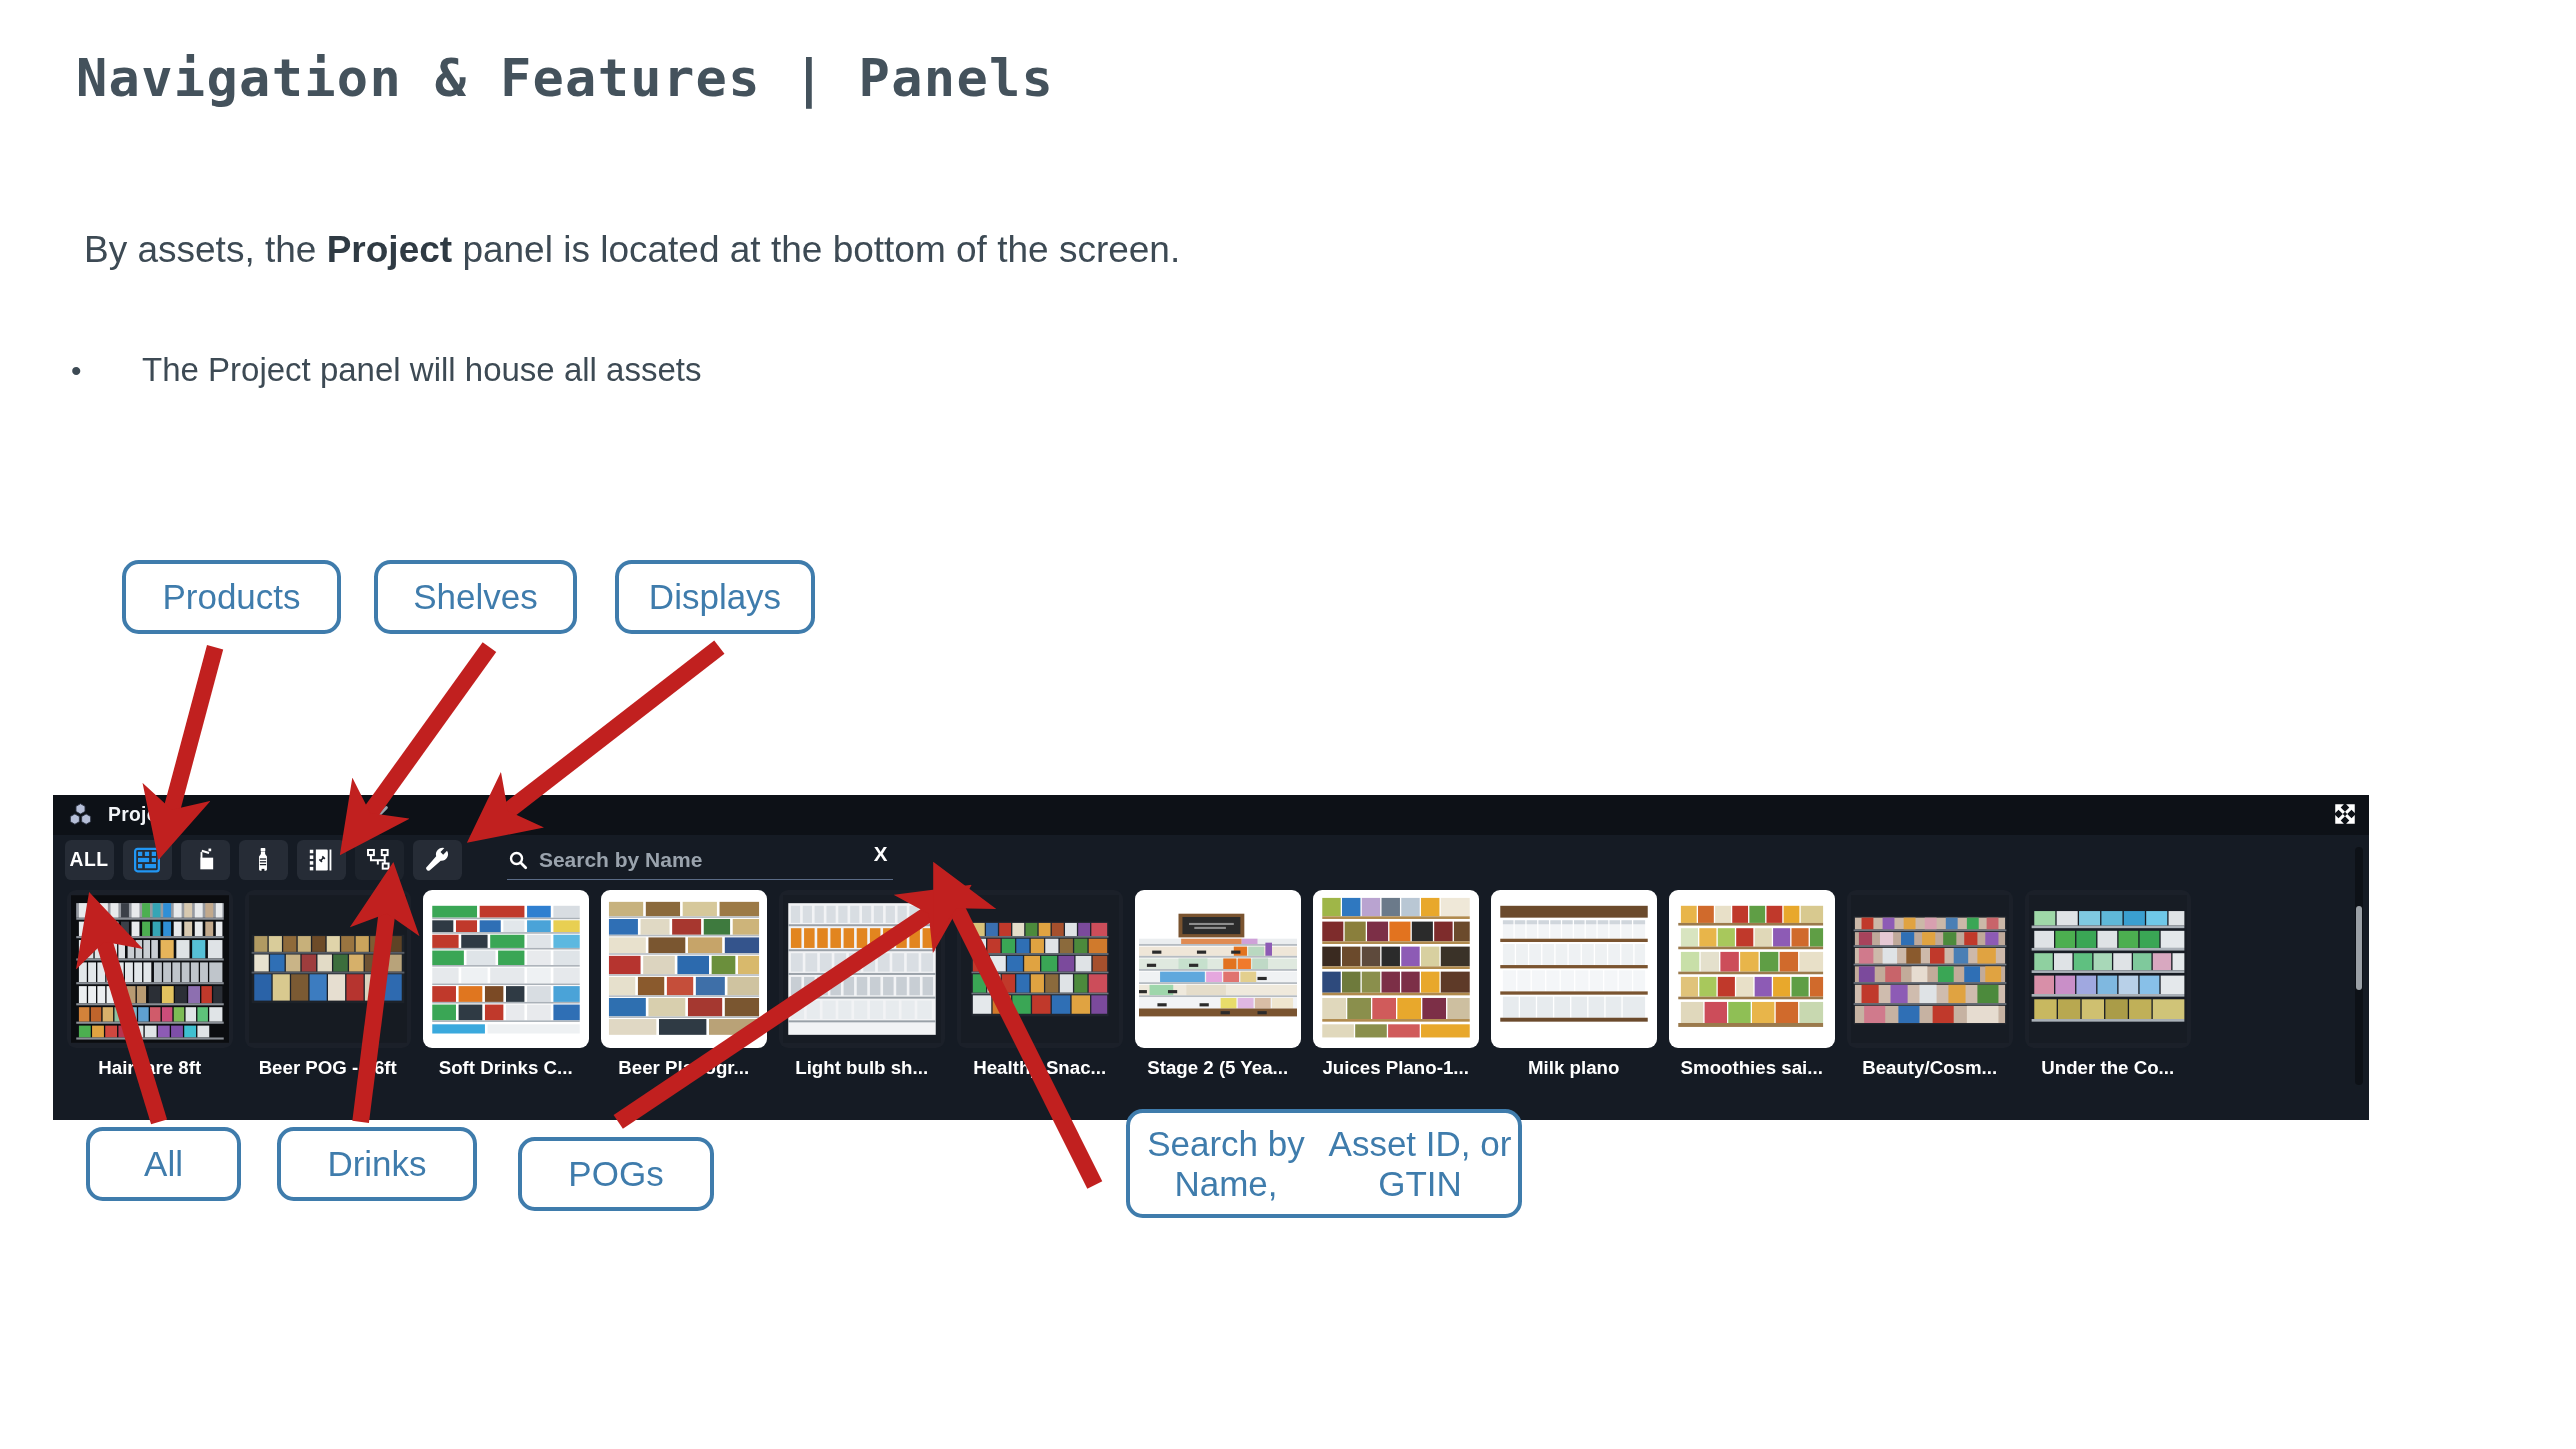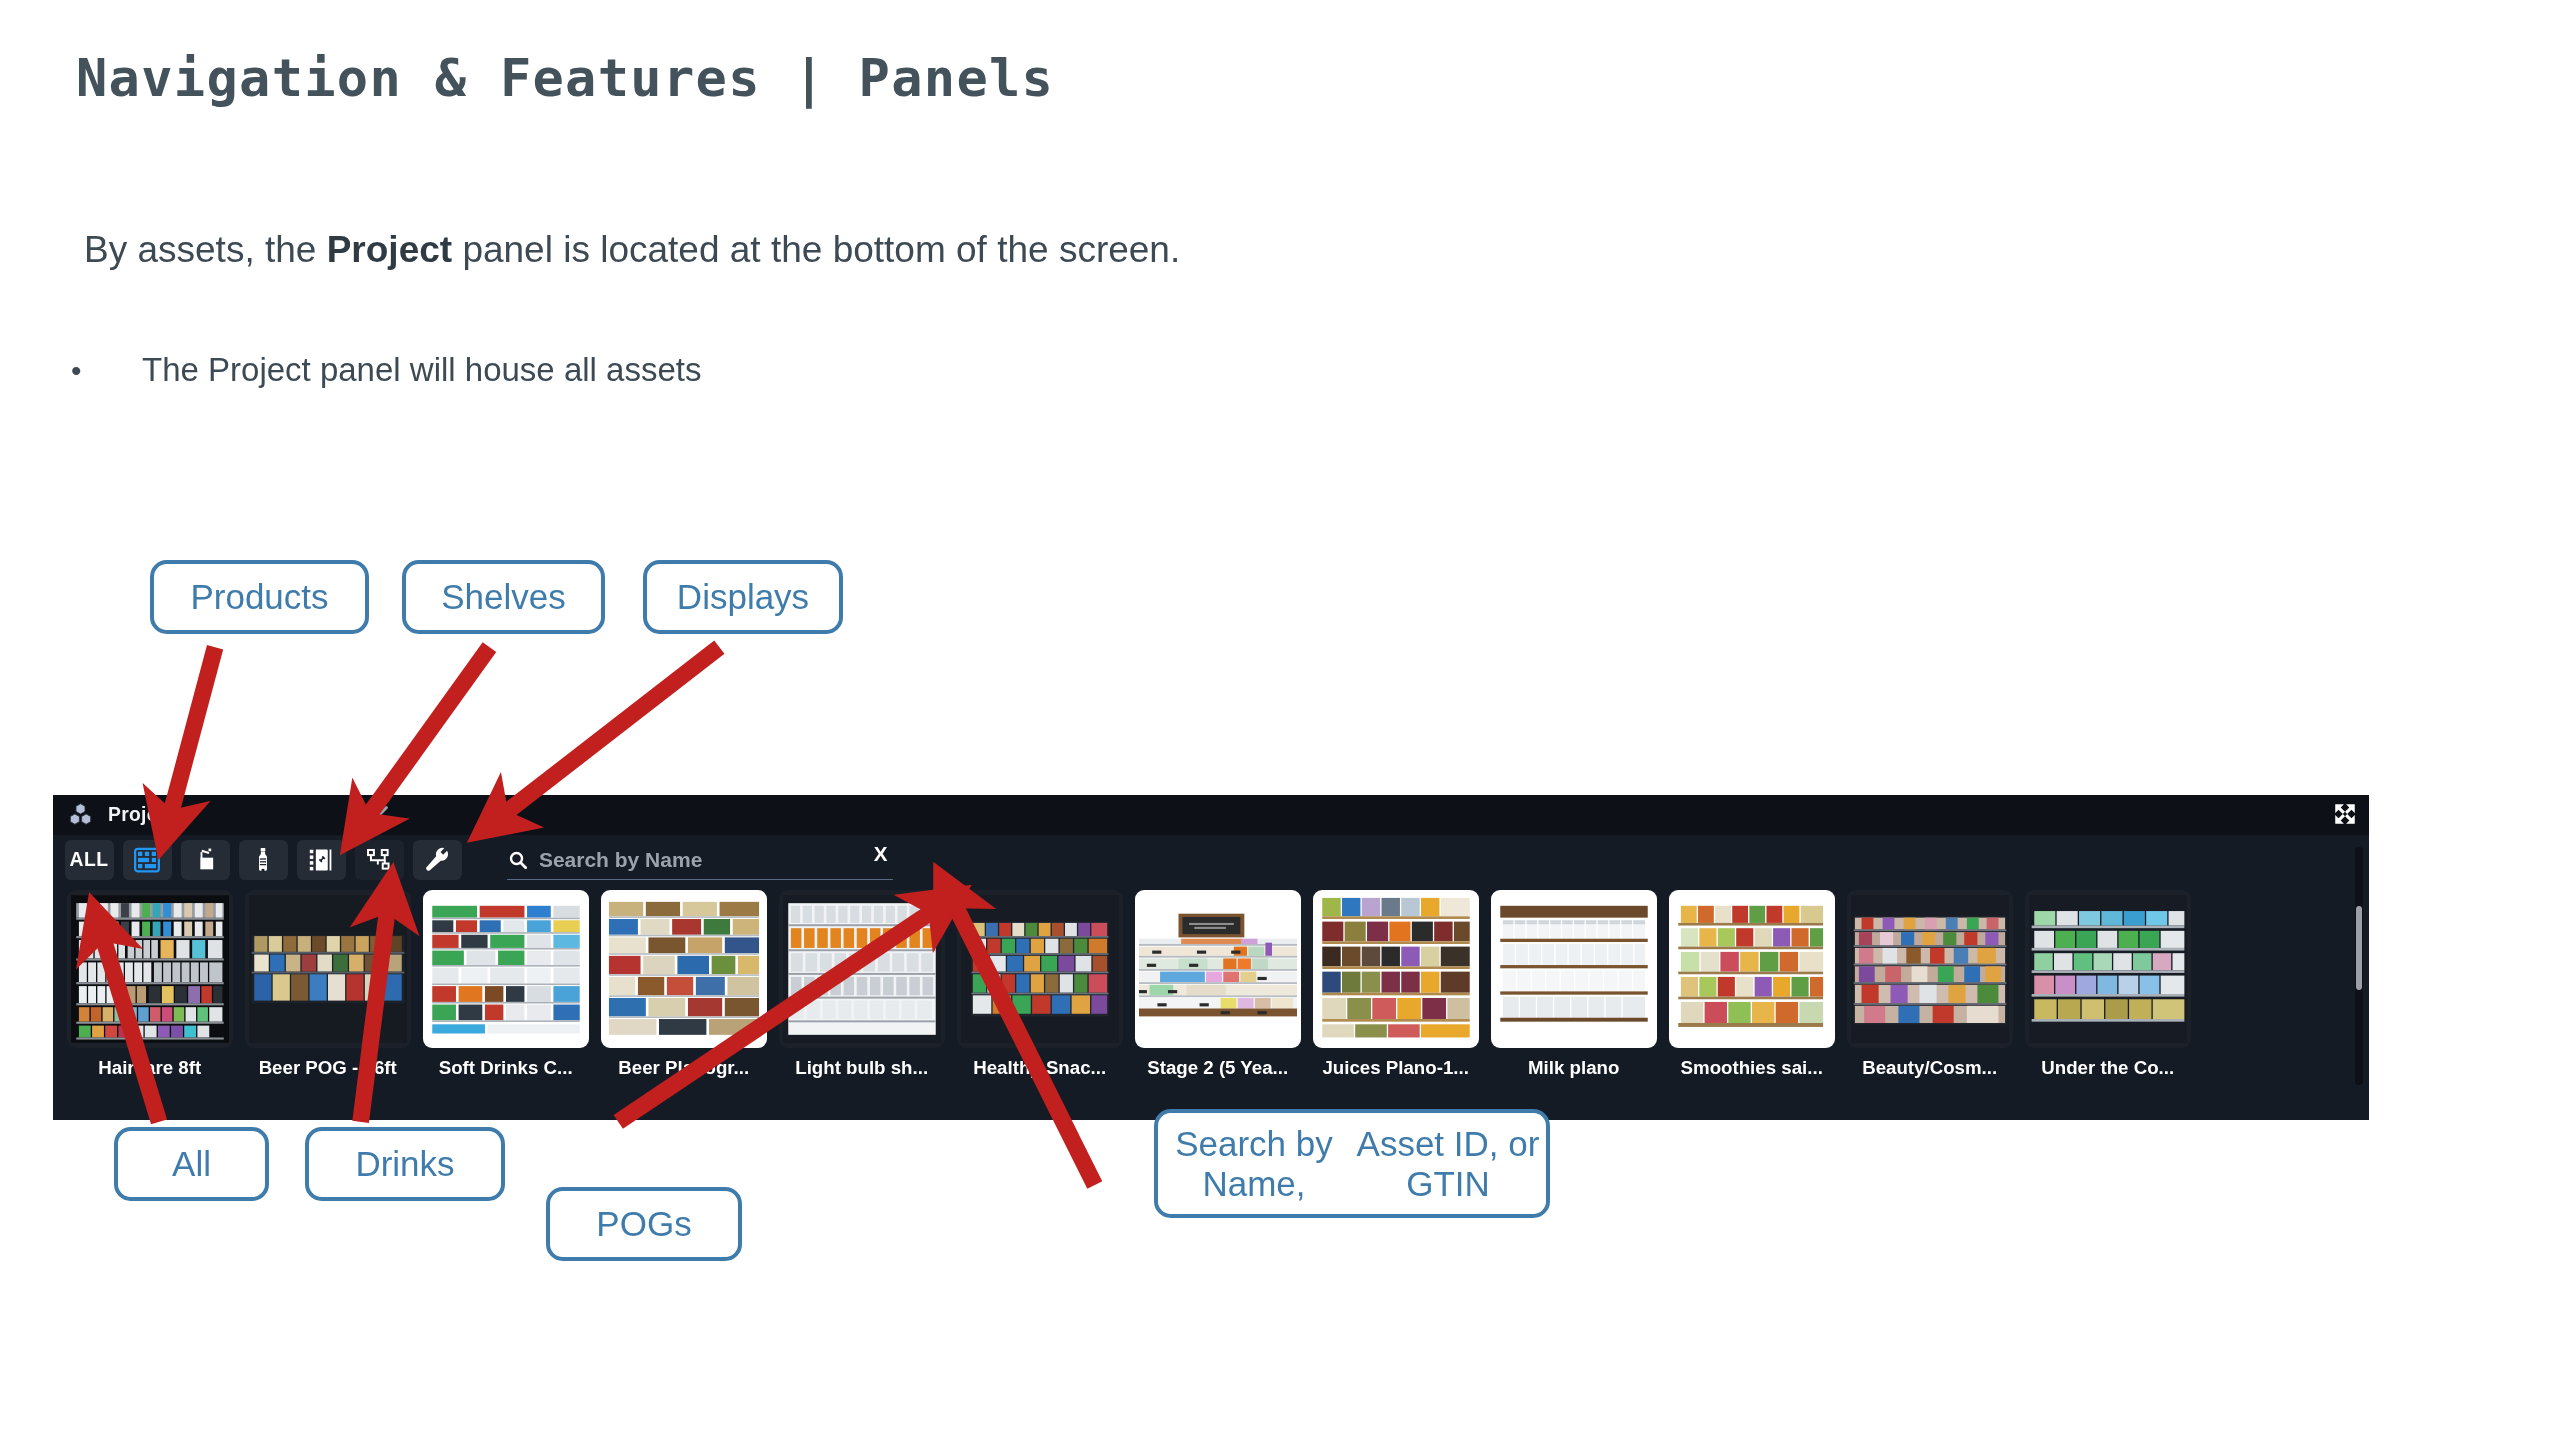--- a/index.html
+++ b/index.html
@@ -35,21 +35,20 @@
     position: absolute;
     border: 4.5px solid #3f7cac;
     border-radius: 16.7px;
     background: #ffffff;
     color: #3f7cac;
     display: flex; align-items: center; justify-content: center;
     text-align: center;
     font-size: 35px;
     line-height: 1.14;
     z-index: 40;
-    margin-left: 28px;
   }
 
   
   .arrows { position: absolute; left:0; top:0; width:2576px; height:1449px; z-index: 35; pointer-events:none; }
 
   
   .panel {
     position: absolute; left: 53px; top: 795px;
     width: 2316px; height: 325px;
     background: #151b24;
@@ -156,21 +155,21 @@
   <div class="callout" style="left:615px; top:560px; width:200px; height:74px;">
     <span>Displays</span>
   </div>
 
   <div class="callout" style="left:86px; top:1127px; width:155px; height:74px;">
     <span>All</span>
   </div>
   <div class="callout" style="left:277px; top:1127px; width:200px; height:74px;">
     <span>Drinks</span>
   </div>
-  <div class="callout" style="left:518px; top:1187px; width:196px; height:74px;">
+  <div class="callout" style="left:518px; top:1137px; width:196px; height:74px;">
     <span>POGs</span>
   </div>
 
   <div class="callout" style="left:1126px; top:1109px; width:396px; height:109px; flex-direction:row;">
     <span>Search by Name,</span>
     <span>Asset ID, or GTIN</span>
   </div>
 
   <div class="panel">
 

